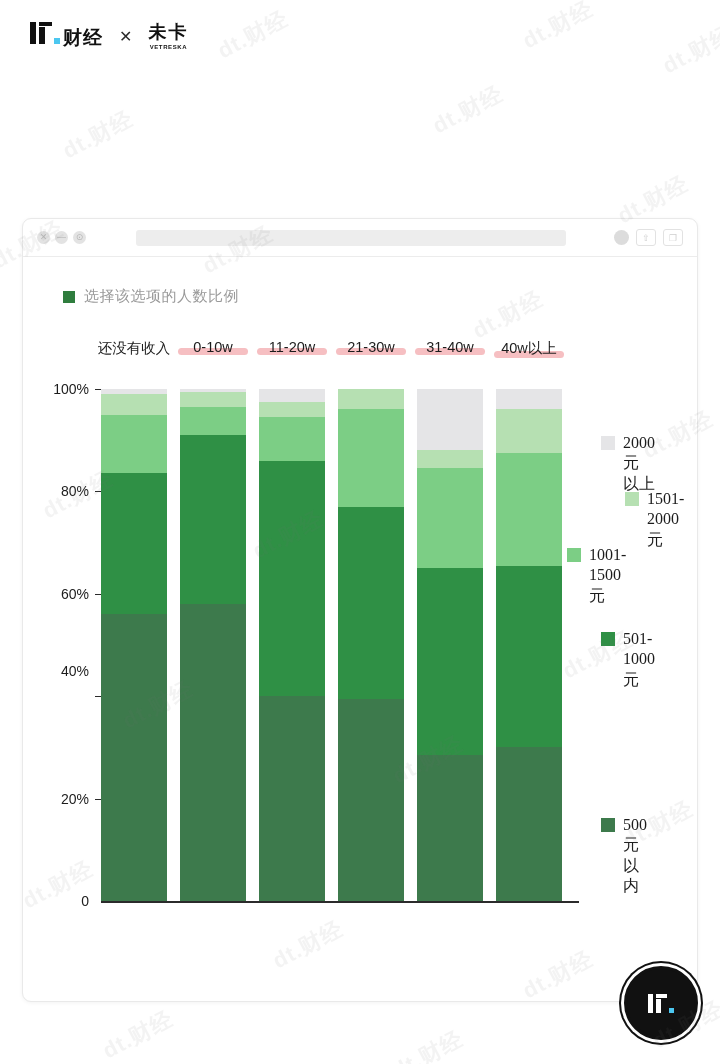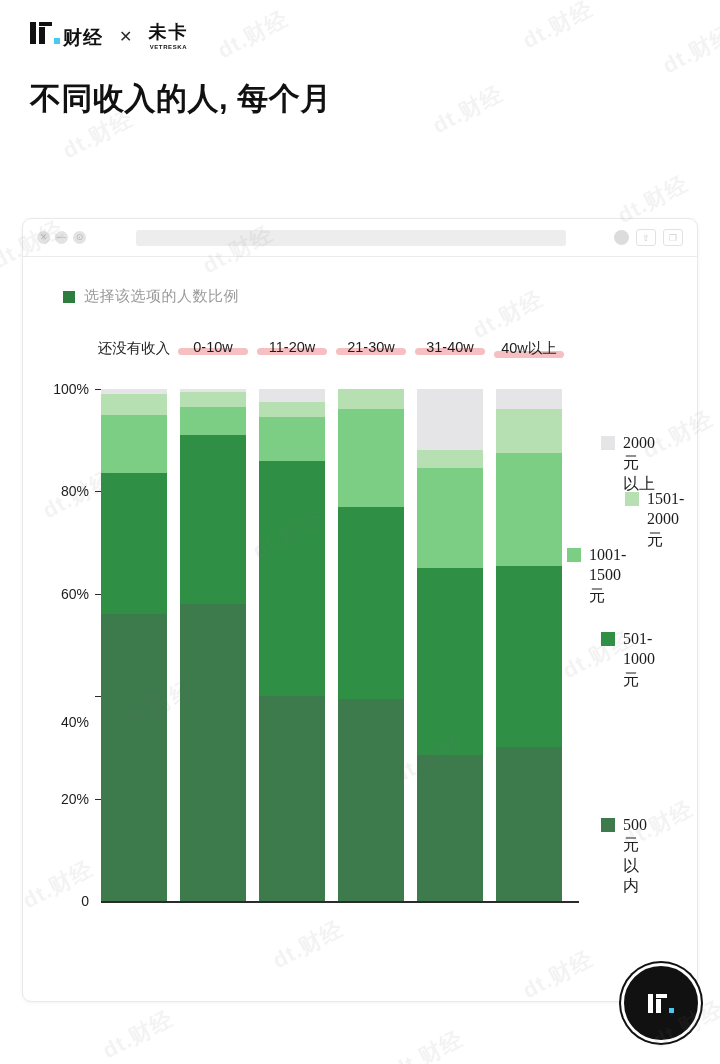--- a/index.html
+++ b/index.html
@@ -136,21 +136,20 @@
       <span class="dt-cn">财经</span>
     </div>
     <span class="x-mark">✕</span>
     <div class="weika">
       <div class="weika-cn">未卡</div>
       <div class="weika-en">VETRESKA</div>
     </div>
   </div>
 
   <div class="headline">
-    <div>不同收入的人, 每个月</div>
   </div>
 
   <div class="card">
 
     <div class="titlebar">
       <div class="tb-dots">
         <span class="tb-dot">✕</span>
         <span class="tb-dot">—</span>
         <span class="tb-dot">⊙</span>
       </div>
@@ -176,21 +175,21 @@
         <div class="cat" style="left: 467px; width: 78px;"><span class="hl" style="width: 70px;"></span><span class="txt">40w以上</span></div>
       </div>
 
     <div class="plot" id="plot">
         <div class="axis-line" style="left: 78px; top: 170px; width: 1.5px; height: 512px;"></div>
         <div class="axis-line" style="left: 78px; top: 682px; width: 478px; height: 1.5px;"></div>
         <div class="ylabel" style="right: 610px; top: 682px;">0</div>
         <div class="tick" style="left: 72px; top: 579.6px;"></div>
         <div class="ylabel" style="right: 610px; top: 579.6px;">20%</div>
         <div class="tick" style="left: 72px; top: 477.2px;"></div>
-        <div class="ylabel" style="right: 610px; top: 503px;">40%</div>
+        <div class="ylabel" style="right: 610px; top: 452px;">40%</div>
         <div class="tick" style="left: 72px; top: 374.8px;"></div>
         <div class="ylabel" style="right: 610px; top: 374.8px;">60%</div>
         <div class="tick" style="left: 72px; top: 272.4px;"></div>
         <div class="ylabel" style="right: 610px; top: 272.4px;">80%</div>
         <div class="tick" style="left: 72px; top: 170px;"></div>
         <div class="ylabel" style="right: 610px; top: 170px;">100%</div>
         <div class="bar" style="left: 78px; top: 170px; width: 66px; height: 512px;">
           <div class="seg" style="top: 225.28px; height: 286.72px; background: rgb(61, 122, 76);"></div>
           <div class="seg" style="top: 84.48px; height: 140.8px; background: rgb(47, 144, 69);"></div>
           <div class="seg" style="top: 25.6px; height: 58.88px; background: rgb(124, 206, 133);"></div>

